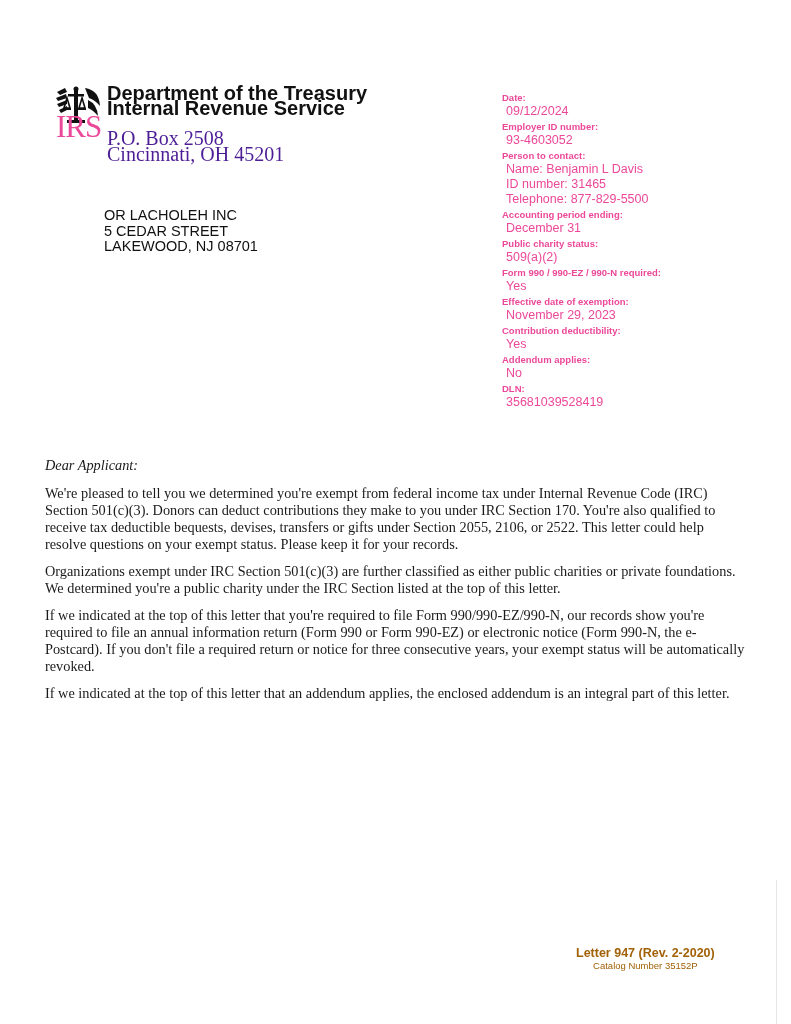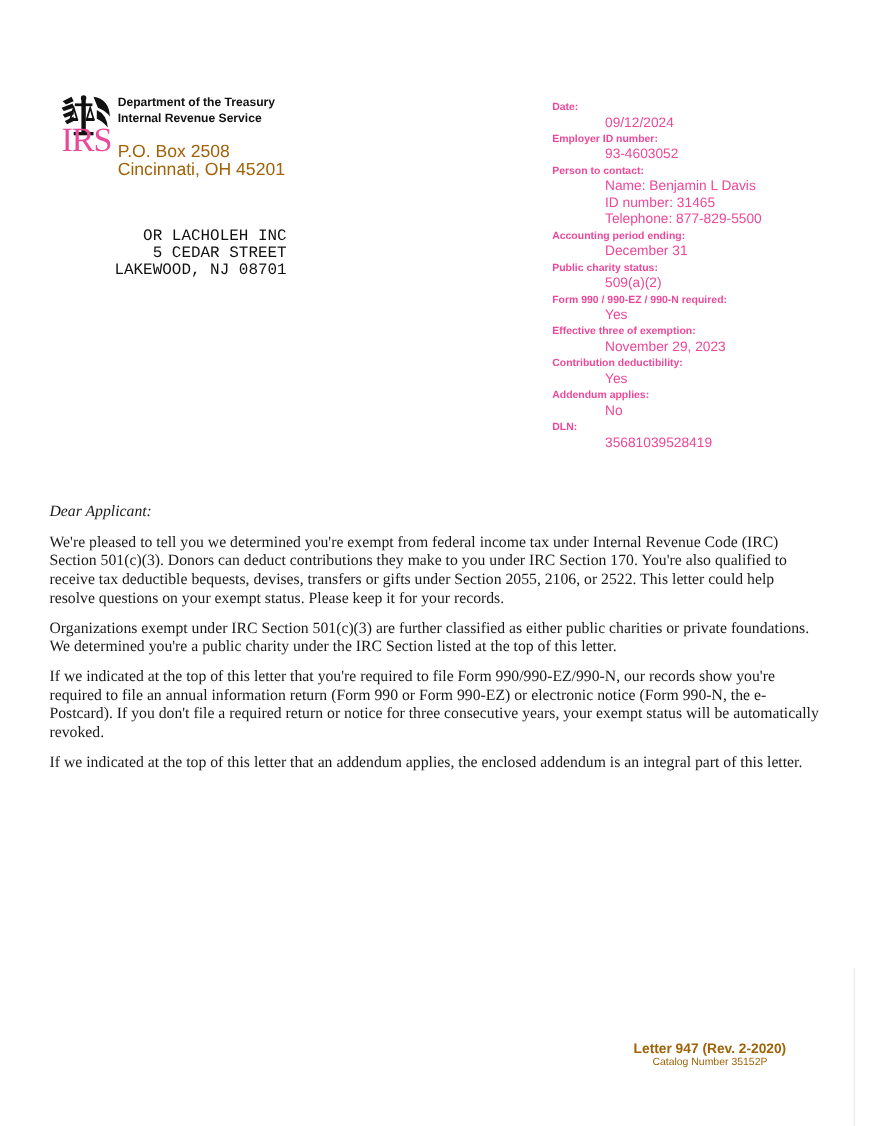--- a/index.html
+++ b/index.html
@@ -4,31 +4,31 @@
 <style>
   html, body { margin: 0; padding: 0; }
   body {
     width: 791px; height: 1024px; background: #ffffff; position: relative; overflow: hidden;
     color: #1a1a1a;
   }
 
   
   .logo { position: absolute; left: 55px; top: 86px; width: 46px; height: 40px; }
   .irs-word { position: absolute; left: 56px; top: 112px; font-family: "Liberation Serif", serif; font-size: 31px; line-height: 30px; color: #ec4899; letter-spacing: -1px; }
-  .agency { position: absolute; left: 107px; top: 86px; font-family: "Liberation Sans", sans-serif; font-weight: bold; font-size: 11px; line-height: 14.5px; color: #111; }
+  .agency { position: absolute; left: 107px; top: 86px; font-family: "Liberation Sans", sans-serif; font-weight: bold; font-size: 20px; line-height: 14.5px; color: #111; }
   .agency div { white-space: nowrap; }
-  .agency-addr { position: absolute; left: 107px; top: 131px; font-family: Liberation Sans, sans-serif; font-size: 16px; line-height: 15.5px; color: #a16207; }
+  .agency-addr { position: absolute; left: 107px; top: 131px; font-family: Liberation Serif, serif; font-size: 20px; line-height: 15.5px; color: #4c1d95; }
 
   
-  .recipient { position: absolute; left: 104px; top: 208px; font-family: Liberation Mono, monospace; font-size: 14.5px; line-height: 15.5px; color: #111; text-align: right; }
+  .recipient { position: absolute; left: 104px; top: 208px; font-family: Liberation Sans, sans-serif; font-size: 14.5px; line-height: 15.5px; color: #111; }
 
   
   .info { position: absolute; left: 502px; top: 91px; width: 260px; font-family: "Liberation Sans", sans-serif; color: #ec4899; }
   .info .lbl { font-weight: bold; font-size: 9.5px; line-height: 13px; }
-  .info .val { font-size: 12.5px; line-height: 15px; padding-left: 4px; margin-bottom: 1px; margin-left: 44px; }
+  .info .val { font-size: 12.5px; line-height: 15px; padding-left: 4px; margin-bottom: 1px; }
 
   
   .body-text { position: absolute; left: 45px; top: 457px; width: 700px; font-family: "Liberation Serif", serif; font-size: 14.3px; line-height: 17px; color: #1a1a1a; }
   .body-text p { margin: 0 0 10px 0; }
   .body-text p.greet { margin-bottom: 11px; font-style: italic; }
 
   
   .footer { position: absolute; left: 576px; top: 946px; font-family: "Liberation Sans", sans-serif; color: #a16207; }
   .footer .form-id { font-weight: bold; font-size: 12.5px; line-height: 14px; }
   .footer .catalog { font-size: 9.5px; line-height: 12px; text-align: center; }
@@ -91,21 +91,21 @@
 
   <div class="lbl">Accounting period ending:</div>
   <div class="val">December 31</div>
 
   <div class="lbl">Public charity status:</div>
   <div class="val">509(a)(2)</div>
 
   <div class="lbl">Form 990 / 990-EZ / 990-N required:</div>
   <div class="val">Yes</div>
 
-  <div class="lbl">Effective three of exemption:</div>
+  <div class="lbl">Effective date of exemption:</div>
   <div class="val">November 29, 2023</div>
 
   <div class="lbl">Contribution deductibility:</div>
   <div class="val">Yes</div>
 
   <div class="lbl">Addendum applies:</div>
   <div class="val">No</div>
 
   <div class="lbl">DLN:</div>
   <div class="val">35681039528419</div>

